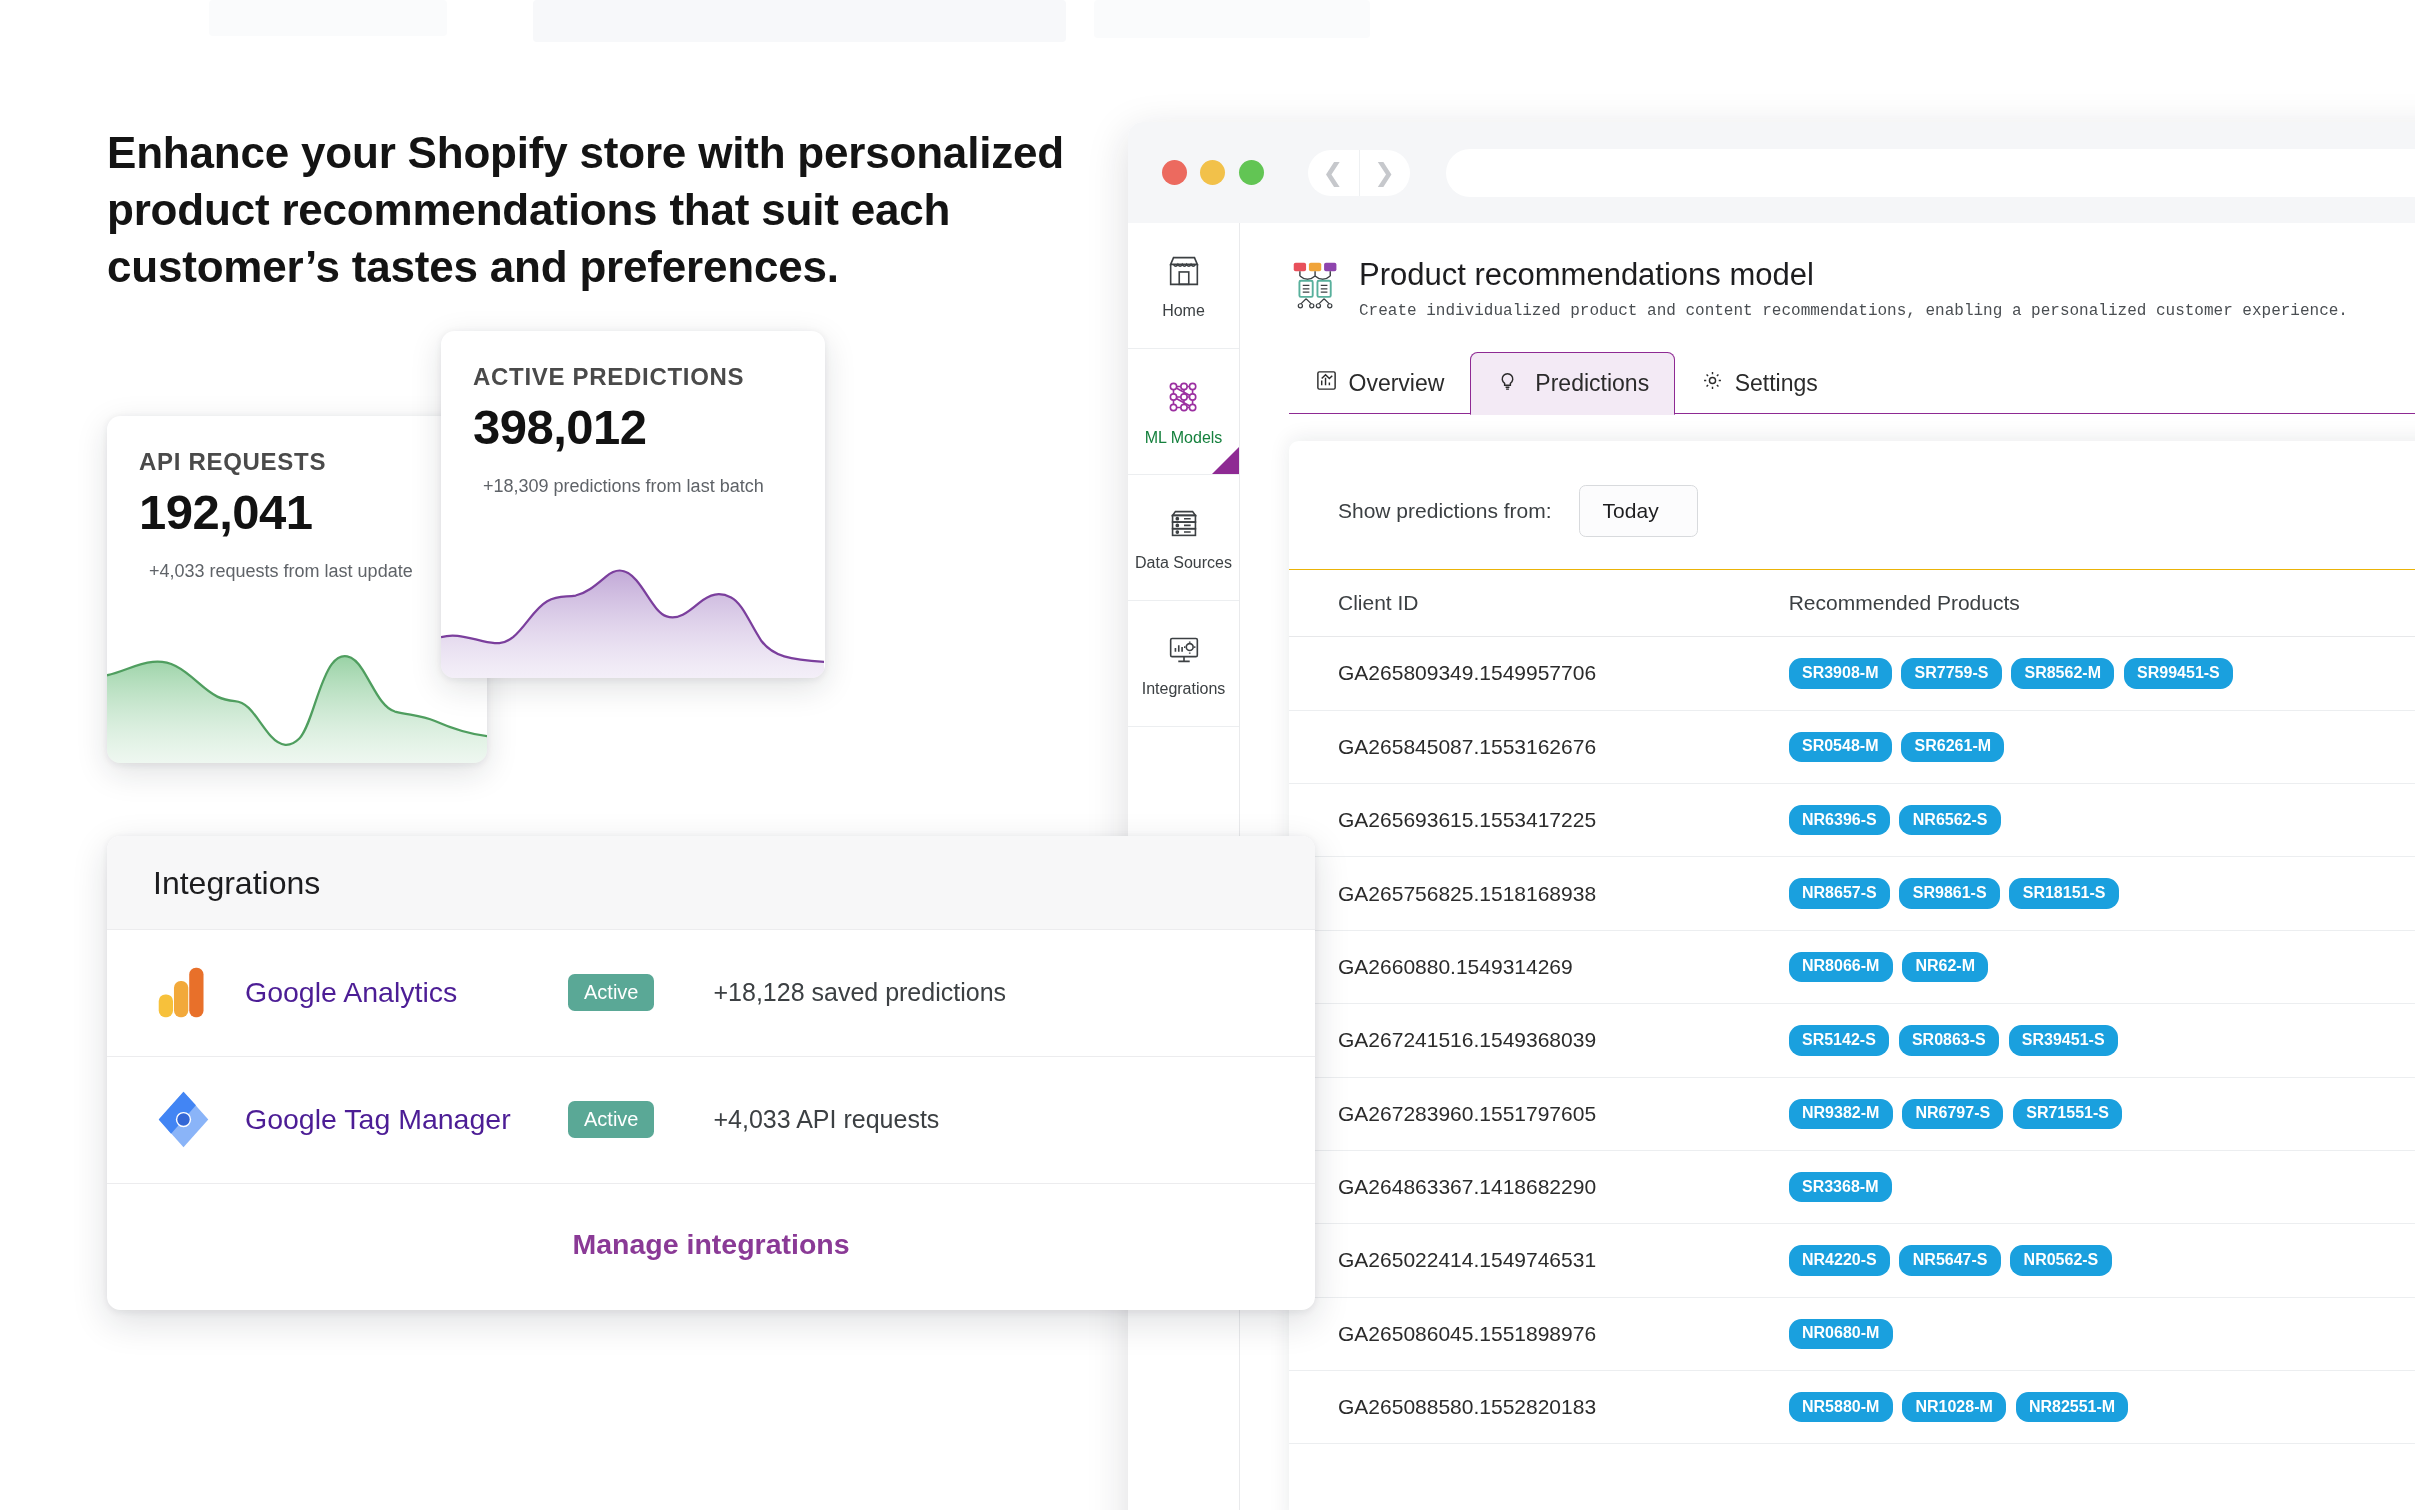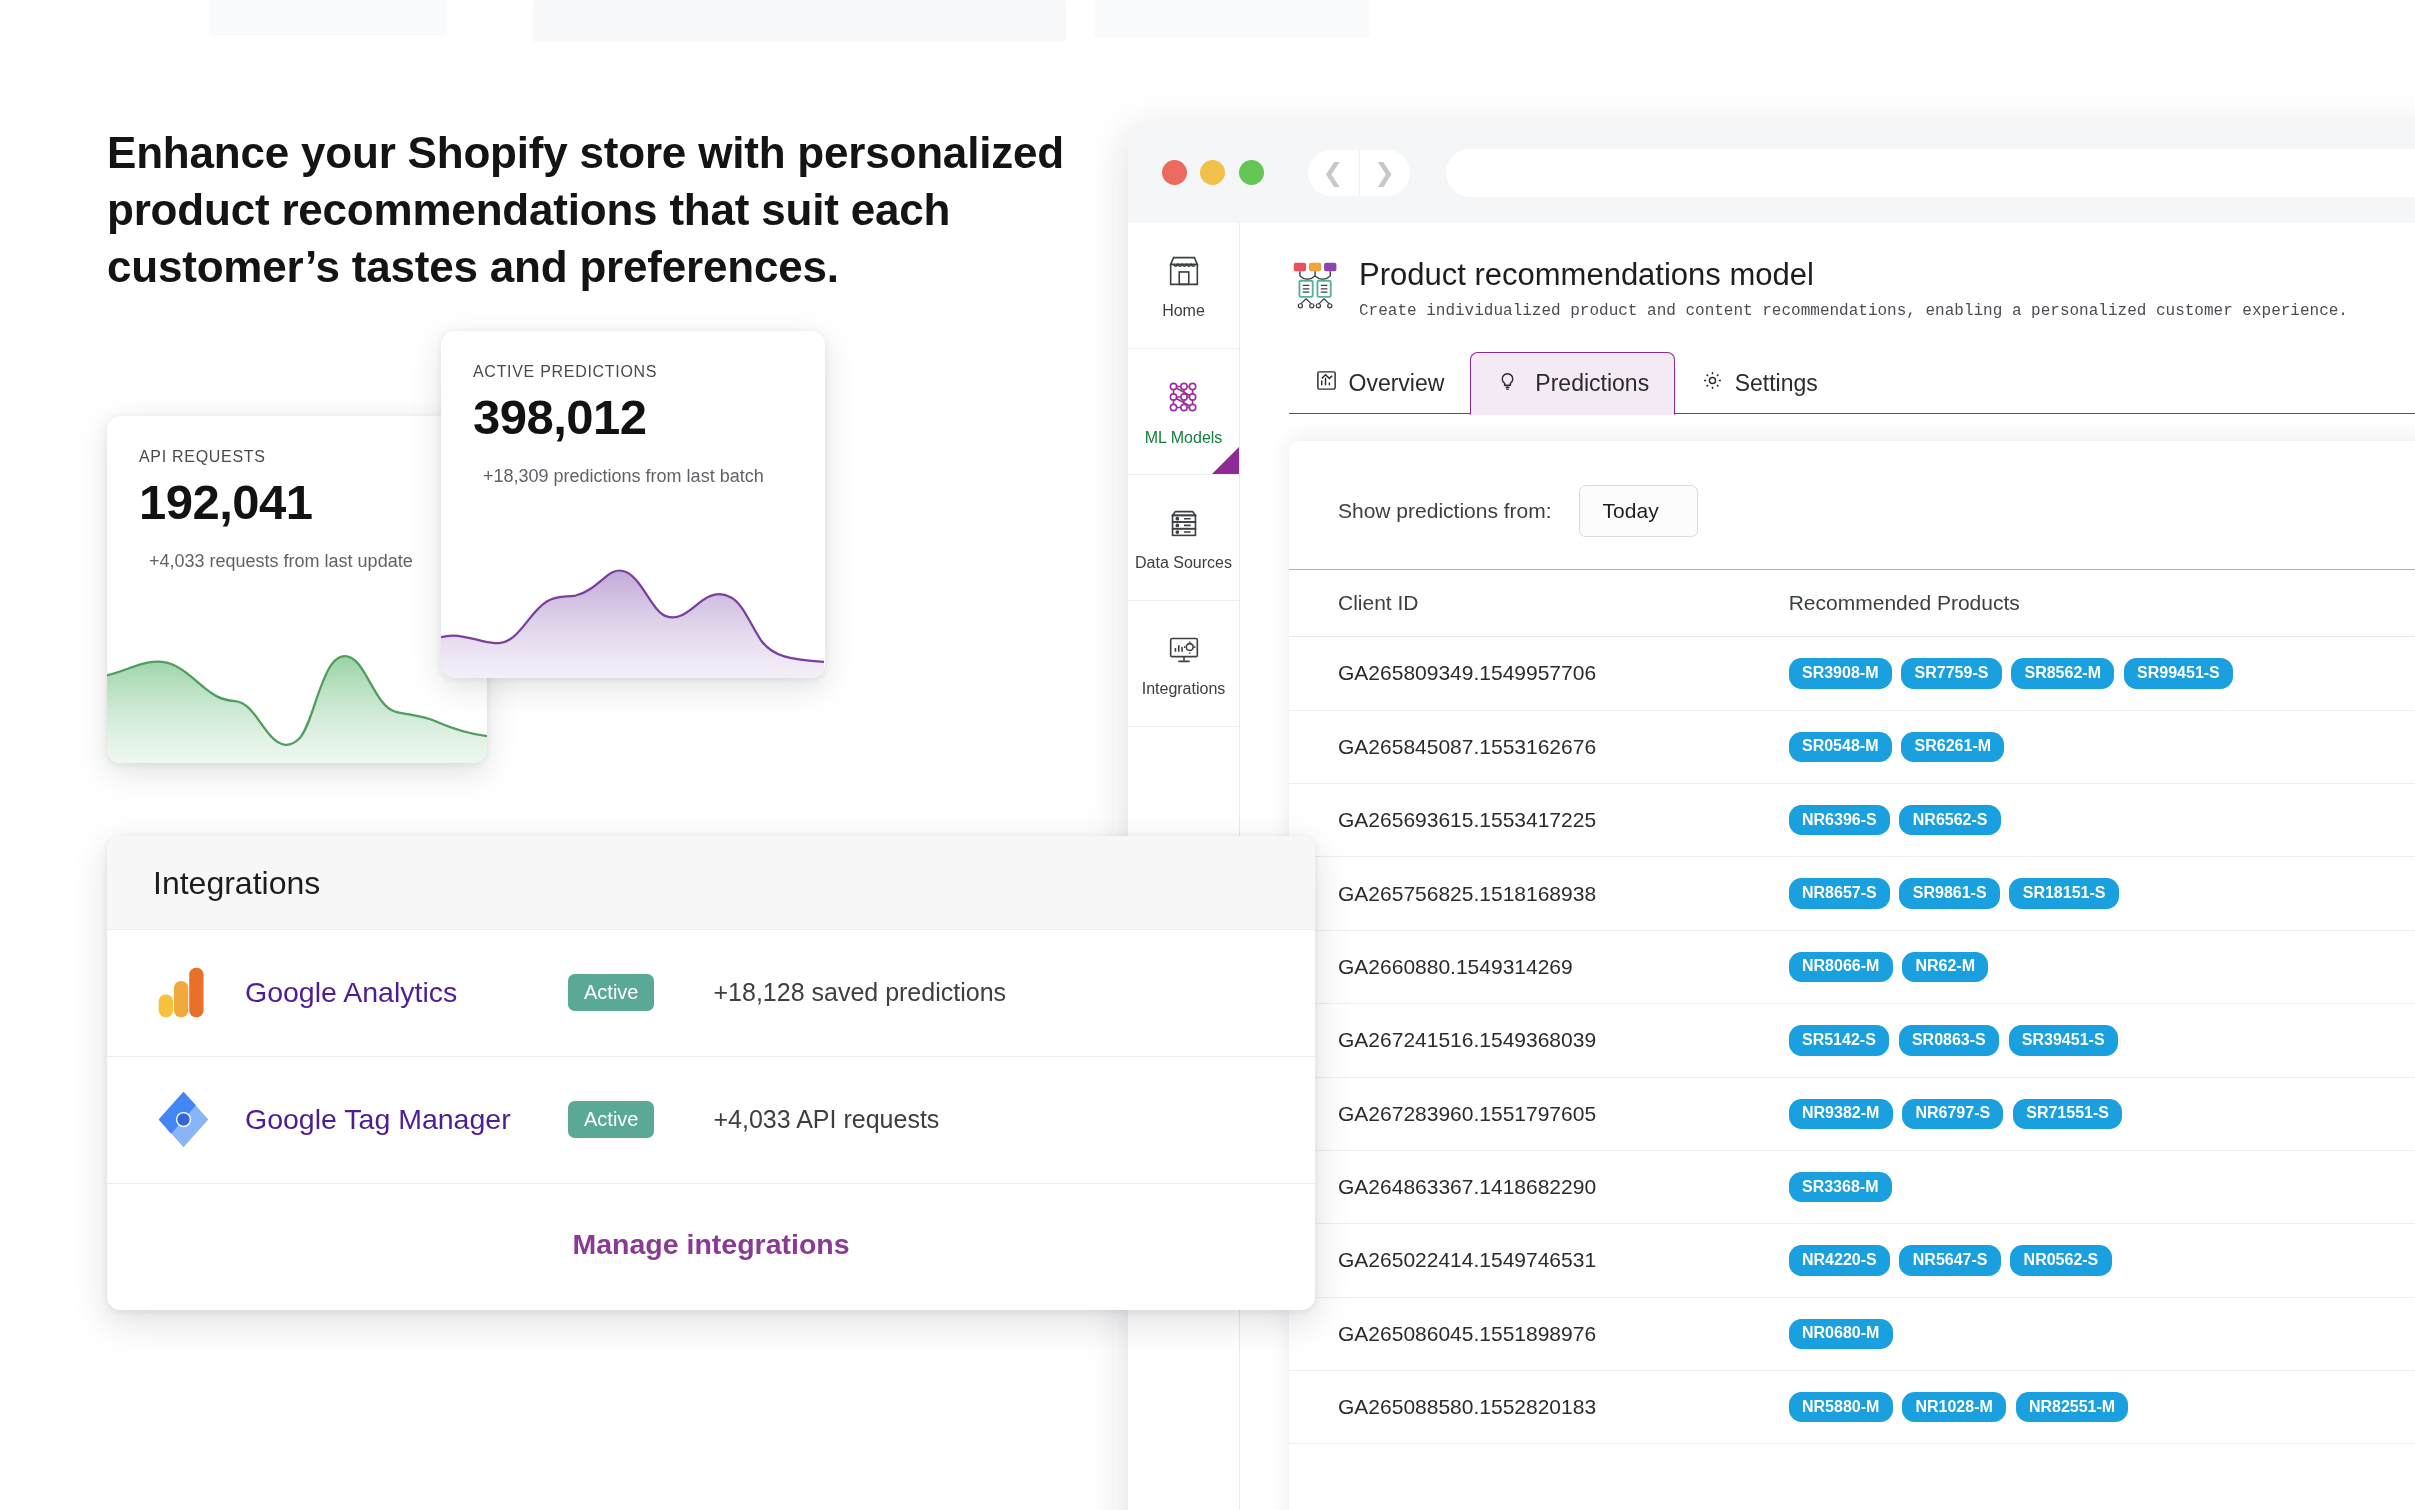--- a/index.html
+++ b/index.html
@@ -27,21 +27,21 @@
   
   .stat-card {
     position: absolute; background: #fff; border-radius: 13.3px;
     box-shadow: 0 9.5px 32px rgba(24,28,40,.13), 0 1.9px 7.6px rgba(24,28,40,.07);
     overflow: hidden;
   }
   .card-api { left: 107px; top: 416px; width: 380px; height: 347px; }
   .card-pred { left: 441px; top: 331px; width: 384px; height: 347px; z-index: 3; }
 
   .stat-label {
-    font-size: 16px; font-weight: 400; color: #4a4a4a;
+    font-size: 24px; font-weight: 700; color: #4a4a4a;
     letter-spacing: 0.7px; padding: 32px 6px 0 32px;
   }
   .stat-value {
     font-size: 49px; font-weight: 700; color: #121212;
     padding: 7.6px 0 0 32px; letter-spacing: -0.5px;
   }
   .stat-sub {
     font-size: 18px; color: #5f6368; padding: 21px 0 0 42px;
   }
   .spark { position: absolute; left: 0; right: 0; bottom: 0; }

